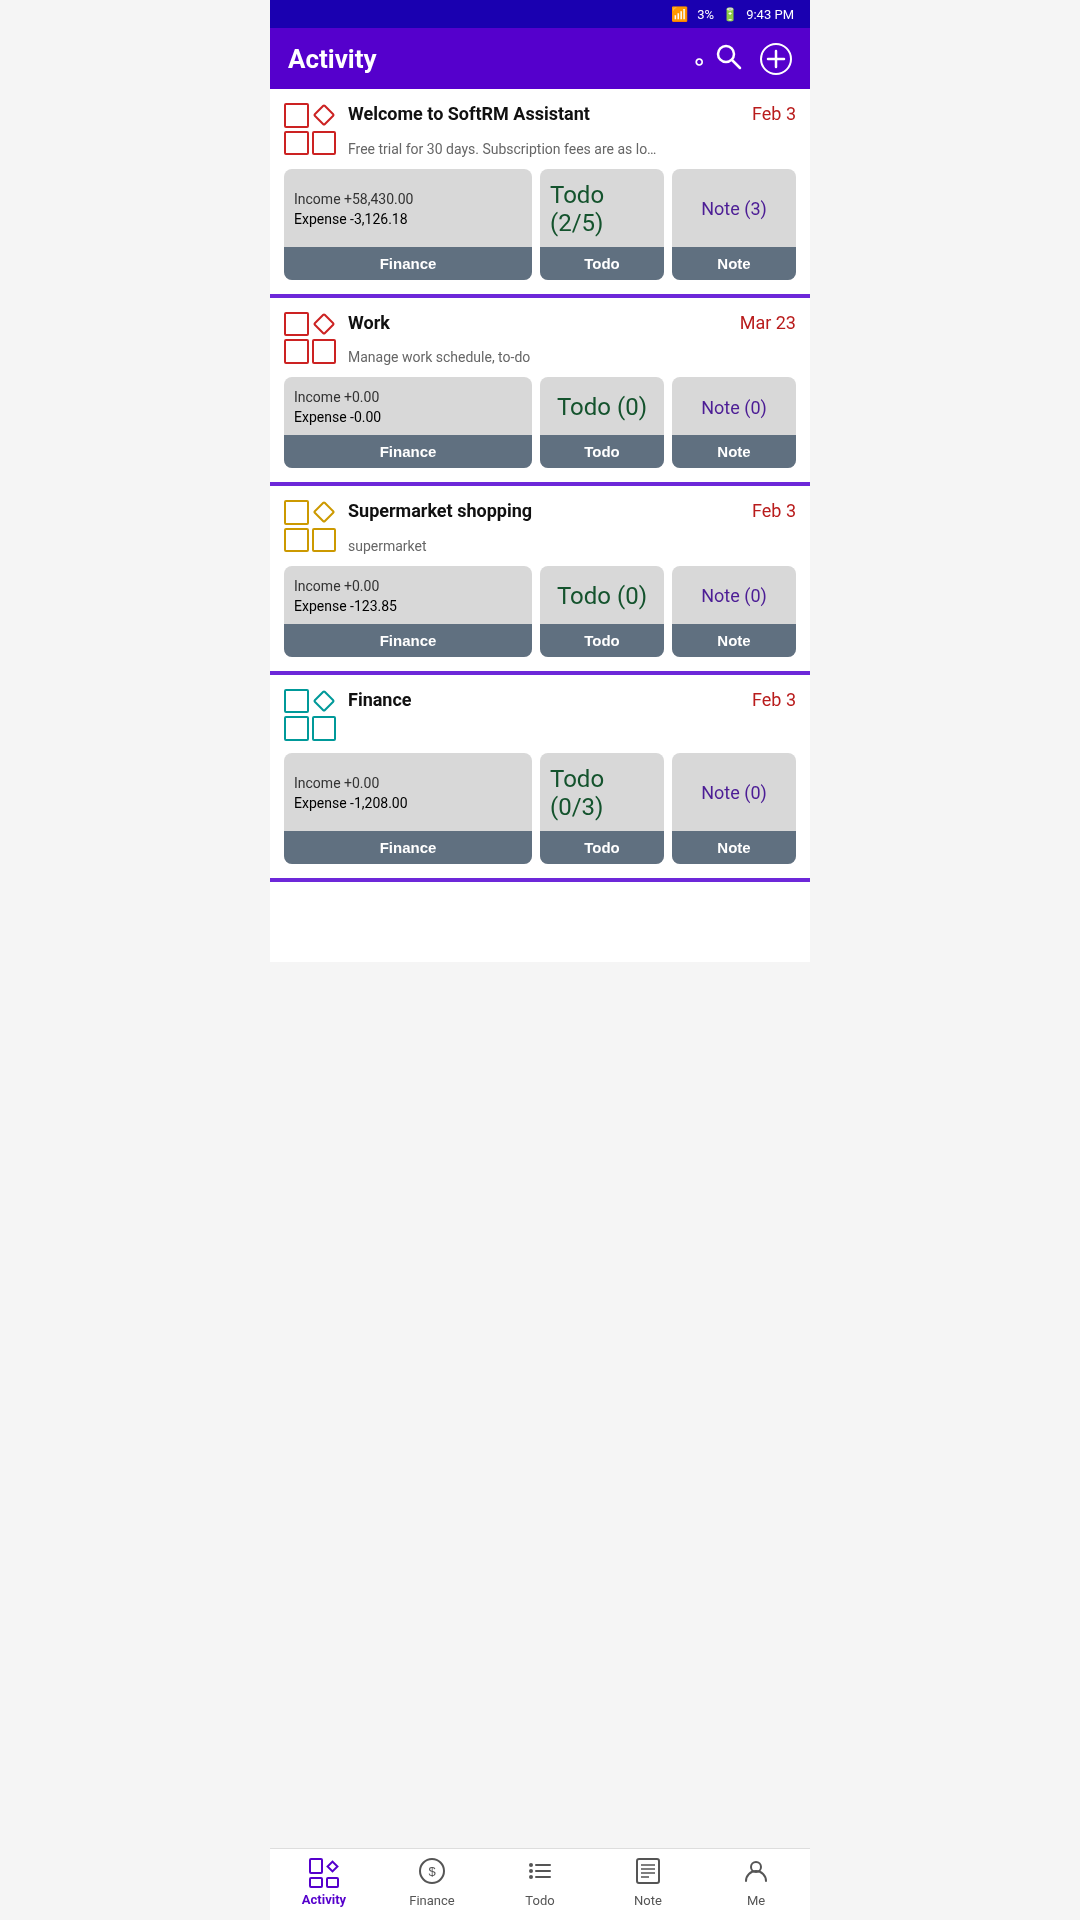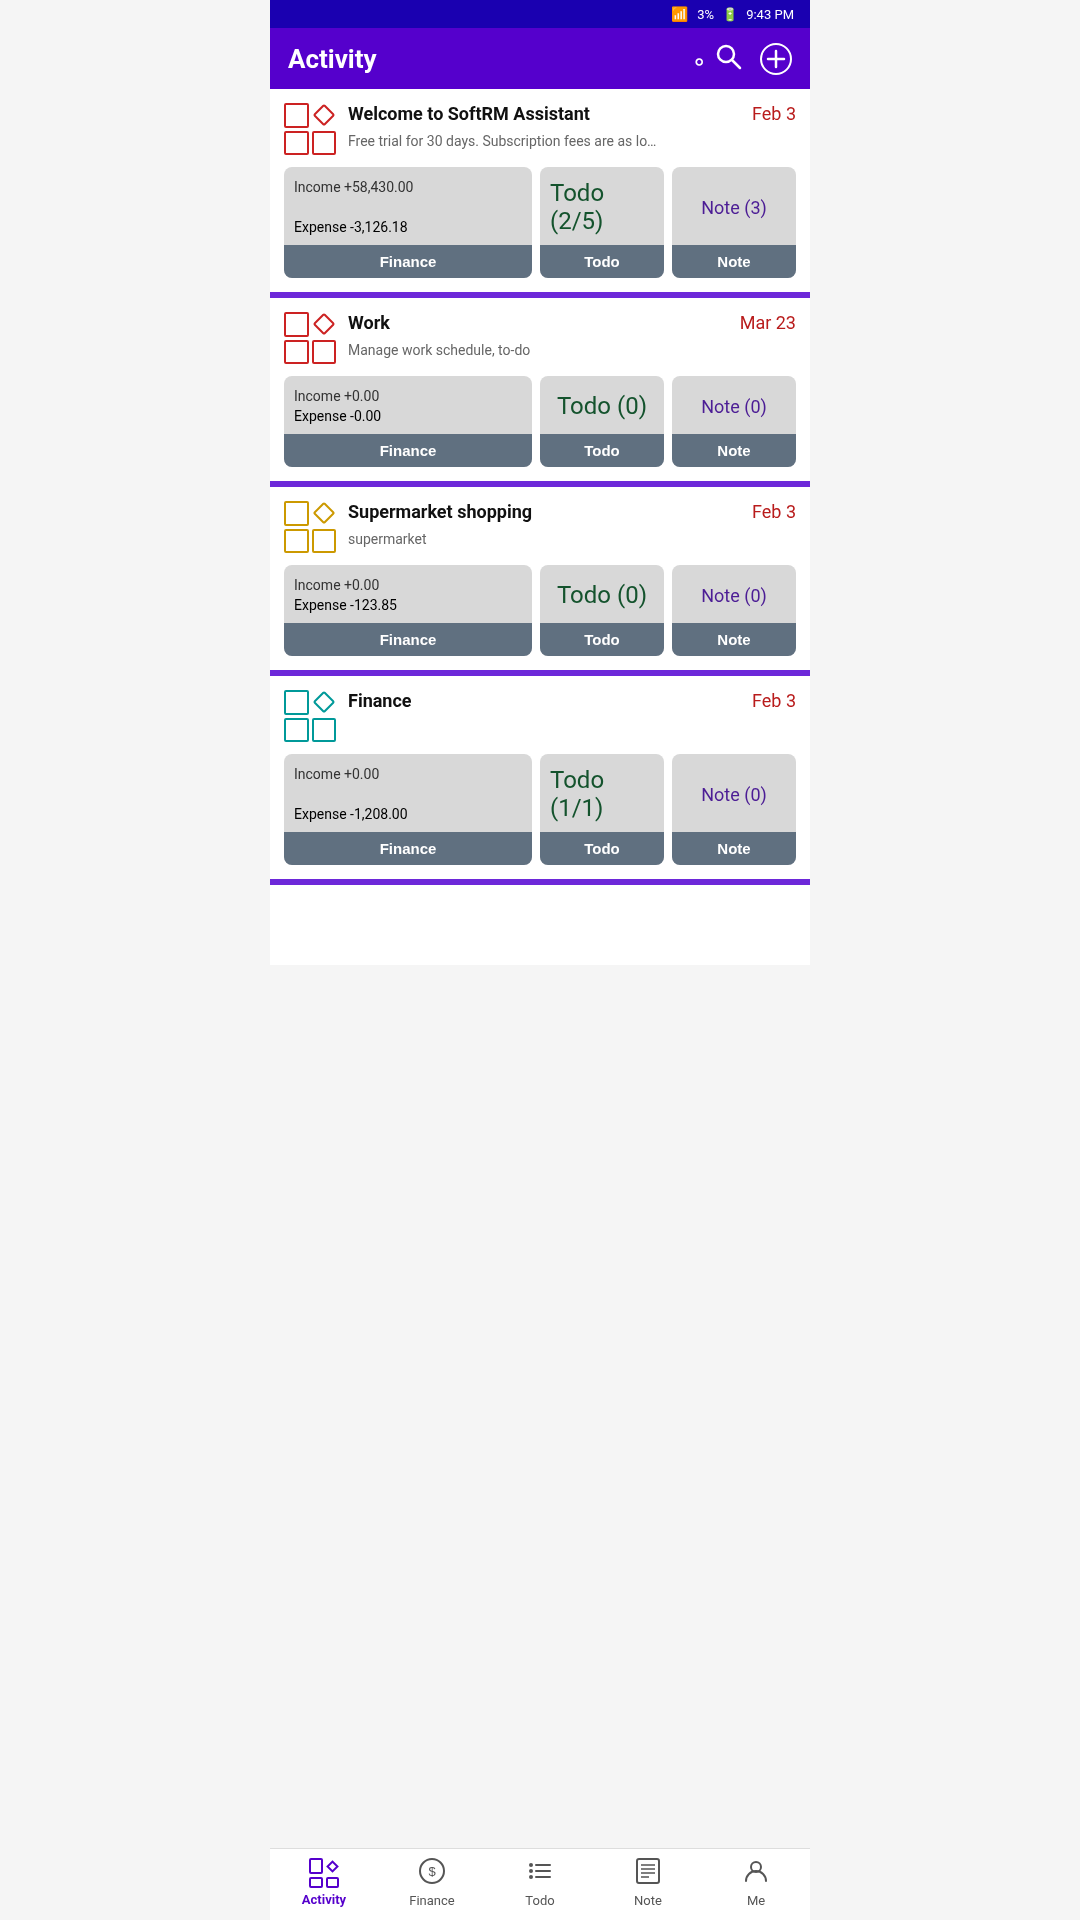--- a/index.html
+++ b/index.html
@@ -67,21 +67,21 @@
 
     
     .content {
       background: white;
       overflow-y: auto;
     }
 
     
     .project-card {
       background: white;
-      border-bottom: 6px solid #6d28d9;
+      border-bottom: 4px solid #6d28d9;
       padding: 14px 14px 0 14px;
     }
     .project-header {
       display: flex;
       align-items: flex-start;
       margin-bottom: 12px;
     }
     .project-logo {
       width: 52px;
       height: 52px;
@@ -134,21 +134,21 @@
     }
     .project-date {
       font-size: 18px;
       color: #b91c1c;
       white-space: nowrap;
       margin-left: 8px;
     }
     .project-subtitle {
       font-size: 14px;
       color: #666;
-      margin-top: 8px;
+      margin-top: 16px;
     }
 
     
     .widget-grid {
       display: grid;
       grid-template-columns: 2fr 1fr 1fr;
       gap: 8px;
       margin-bottom: 14px;
     }
     .widget {
@@ -156,21 +156,21 @@
       border-radius: 8px;
       overflow: hidden;
       display: flex;
       flex-direction: column;
     }
     .widget-body {
       flex: 1;
       padding: 12px 10px 10px;
       display: flex;
       flex-direction: column;
-      justify-content: space-between;
+      justify-content: center;
       align-items: flex-start;
     }
     .widget-body.center {
       align-items: center;
       justify-content: center;
     }
     .widget-finance-income {
       font-size: 14px;
       color: #333;
       margin-bottom: 4px;
@@ -442,21 +442,21 @@
       <div class="widget-grid">
         <div class="widget">
           <div class="widget-body">
             <div class="widget-finance-income">Income +0.00</div>
             <div class="widget-finance-expense">Expense -1,208.00</div>
           </div>
           <button class="widget-btn">Finance</button>
         </div>
         <div class="widget">
           <div class="widget-body center">
-            <div class="widget-todo-value">Todo (1/1)</div>
+            <div class="widget-todo-value">Todo (0/3)</div>
           </div>
           <button class="widget-btn">Todo</button>
         </div>
         <div class="widget">
           <div class="widget-body center">
             <div class="widget-note-value">Note (0)</div>
           </div>
           <button class="widget-btn">Note</button>
         </div>
       </div>

